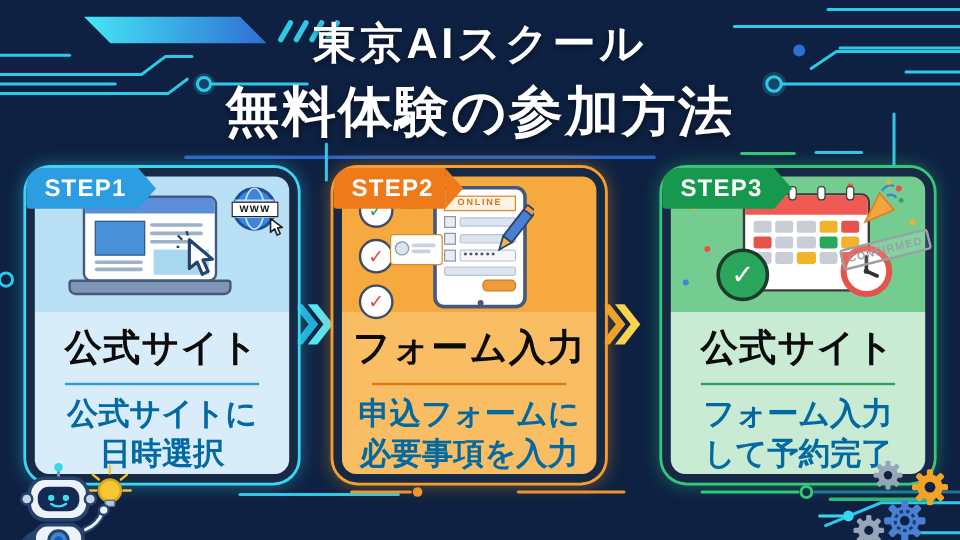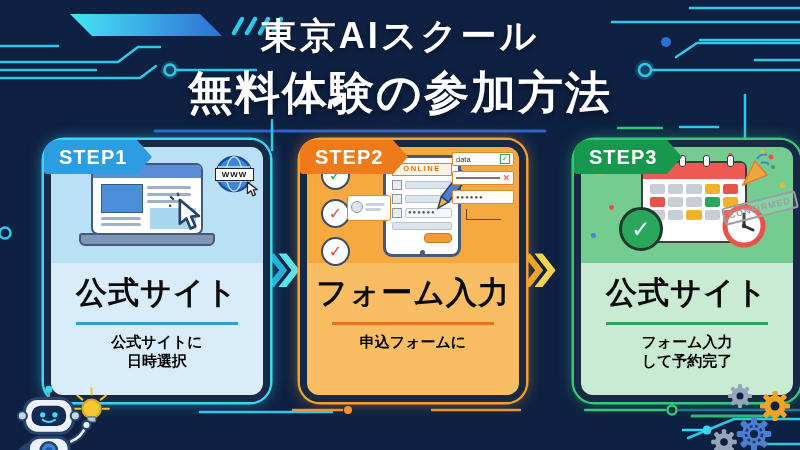--- a/index.html
+++ b/index.html
@@ -11,33 +11,33 @@
 
   
   .hdr{position:absolute;top:12px;left:0;width:100%;text-align:center;z-index:2;}
   .hdr .l1{font-size:36px;font-weight:bold;color:#fff;letter-spacing:3px;
     text-shadow:0 2px 5px rgba(0,0,0,.45);}
   .hdr .l2{font-size:45px;font-weight:bold;color:#fff;letter-spacing:2px;margin-top:2px;
     text-shadow:0 3px 6px rgba(0,0,0,.5);}
 
   
   .steps{position:absolute;top:140px;left:0;width:100%;display:flex;
-    justify-content:flex-end;z-index:2;}
+    justify-content:center;z-index:2;}
   .card{width:226px;height:262px;box-sizing:border-box;border:7px solid #182945;
     border-radius:20px;position:relative;display:flex;flex-direction:column;}
   .card.s1{--bd:#2B9DE0;--ac:#2E9FD4;box-shadow:0 0 0 2.5px #3AD6F2,0 0 16px rgba(58,214,242,.55);}
   .card.s2{--bd:#EE7A1A;--ac:#E07818;box-shadow:0 0 0 2.5px #F69F2C,0 0 16px rgba(246,159,44,.55);}
   .card.s3{--bd:#16994E;--ac:#2AA75C;box-shadow:0 0 0 2.5px #35C878,0 0 16px rgba(53,200,120,.55);margin-left:18px;}
   .illus{height:116px;border-radius:12px 12px 0 0;position:relative;overflow:visible;}
   .s1 .illus{background:#B9E0F4;} .s2 .illus{background:#F6A93E;} .s3 .illus{background:#74CC90;}
   .tb{flex:1;border-radius:0 0 12px 12px;text-align:center;padding-top:9px;}
   .s1 .tb{background:#D8EDF9;} .s2 .tb{background:#F9BE63;} .s3 .tb{background:#C9EBD4;}
   .tb h2{font-size:31px;margin:0;color:#0b0b0b;font-weight:bold;letter-spacing:1px;}
   .divider{width:76%;height:2.5px;margin:8px auto 7px;background:var(--ac);}
-  .desc{font-size:15px;font-weight:bold;color:#000000;line-height:1.28;margin:0;}
+  .desc{font-size:26px;font-weight:bold;color:#0369a1;line-height:1.28;margin:0;}
 
   .badge{position:absolute;top:-7px;left:-7px;height:34px;line-height:34px;
     padding:0 10px 0 15px;color:#fff;font-size:20px;font-weight:bold;
     border-radius:14px 0 0 3px;z-index:3;background:var(--bd);letter-spacing:1px;}
   .badge::after{content:"";position:absolute;right:-15px;top:0;width:0;height:0;
     border-top:17px solid transparent;border-bottom:17px solid transparent;
     border-left:15px solid var(--bd);}
 
   .arrow{width:30px;display:flex;align-items:center;justify-content:center;}
   .arrow svg{width:38px;height:46px;margin:0 -4px;overflow:visible;}
@@ -271,40 +271,27 @@
           <b style="top:7px;width:20px"></b>
           <b style="top:12px;width:16px"></b>
         </div>
         <svg class="pen" viewBox="0 0 34 50">
           <g transform="rotate(38 17 25)">
             <rect x="13" y="1" width="9" height="6" rx="1" fill="#F2994A" stroke="#27436B" stroke-width="1.5"></rect>
             <rect x="13" y="6" width="9" height="28" rx="1.5" fill="#4A7FD1" stroke="#27436B" stroke-width="1.5"></rect>
             <polygon points="13,34 22,34 17.5,45" fill="#F2B54A" stroke="#27436B" stroke-width="1.5"></polygon>
           </g>
         </svg>
-        <div class="side-fields">
-          <div class="sf">
-            <span class="grow">data</span>
-            <span class="mini-chk">✓</span>
-          </div>
-          <div class="sf">
-            <span class="dash grow"></span>
-            <span class="cross">✕</span>
-          </div>
-          <div class="sf">
-            <span class="grow" style="font-size:6px;letter-spacing:1px;color:#555">●●●●●●</span>
-          </div>
-          <div class="sf-arrow"></div>
-        </div>
       </div>
       <div class="tb">
         <h2>フォーム入力</h2>
         <div class="divider"></div>
         <p class="desc">
           <span>申込フォームに</span><br>
+          <span>必要事項を入力</span>
         </p>
       </div>
     </section>
 
     <div class="arrow">
       <svg viewBox="0 0 52 48">
         <polygon points="0,0 11,0 29,23 11,46 0,46 18,23" fill="#EDA42A"></polygon>
         <polygon points="17,0 28,0 46,23 28,46 17,46 35,23" fill="#F8D44E"></polygon>
       </svg>
     </div>

